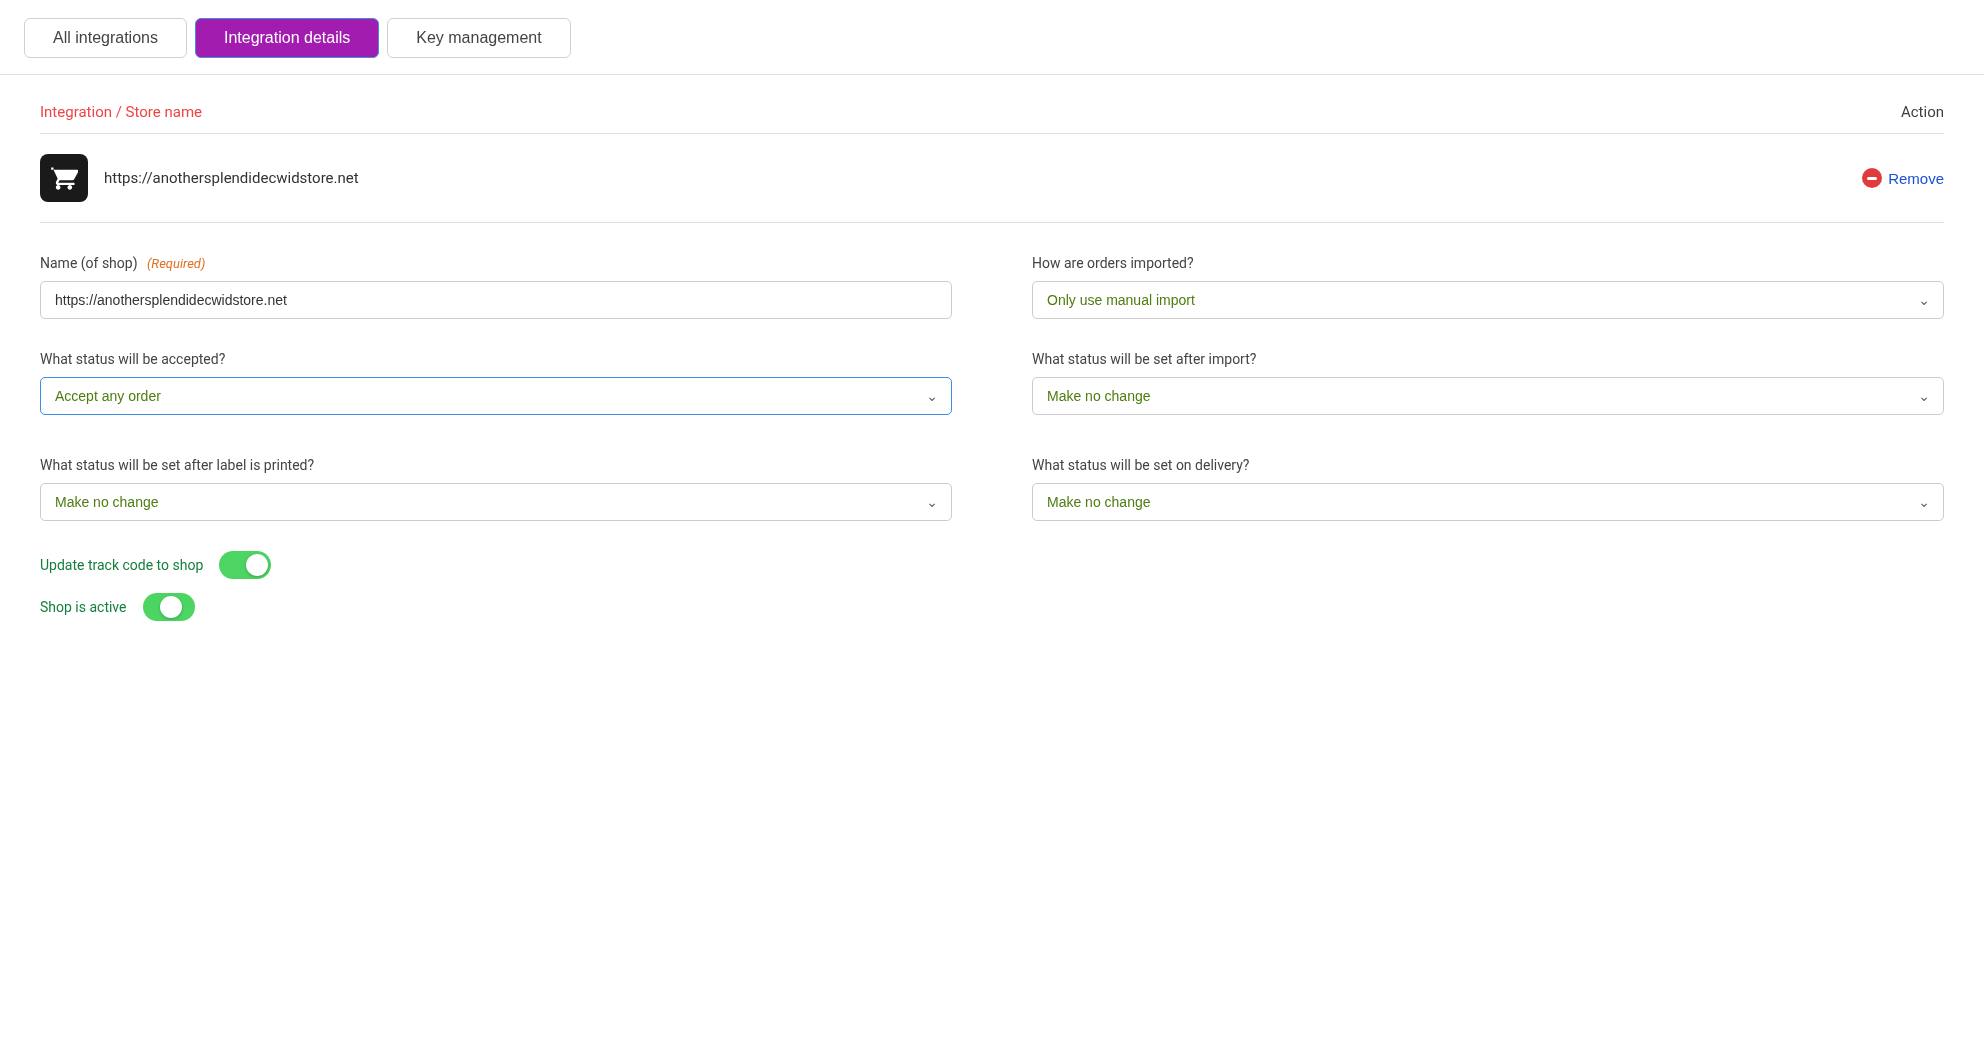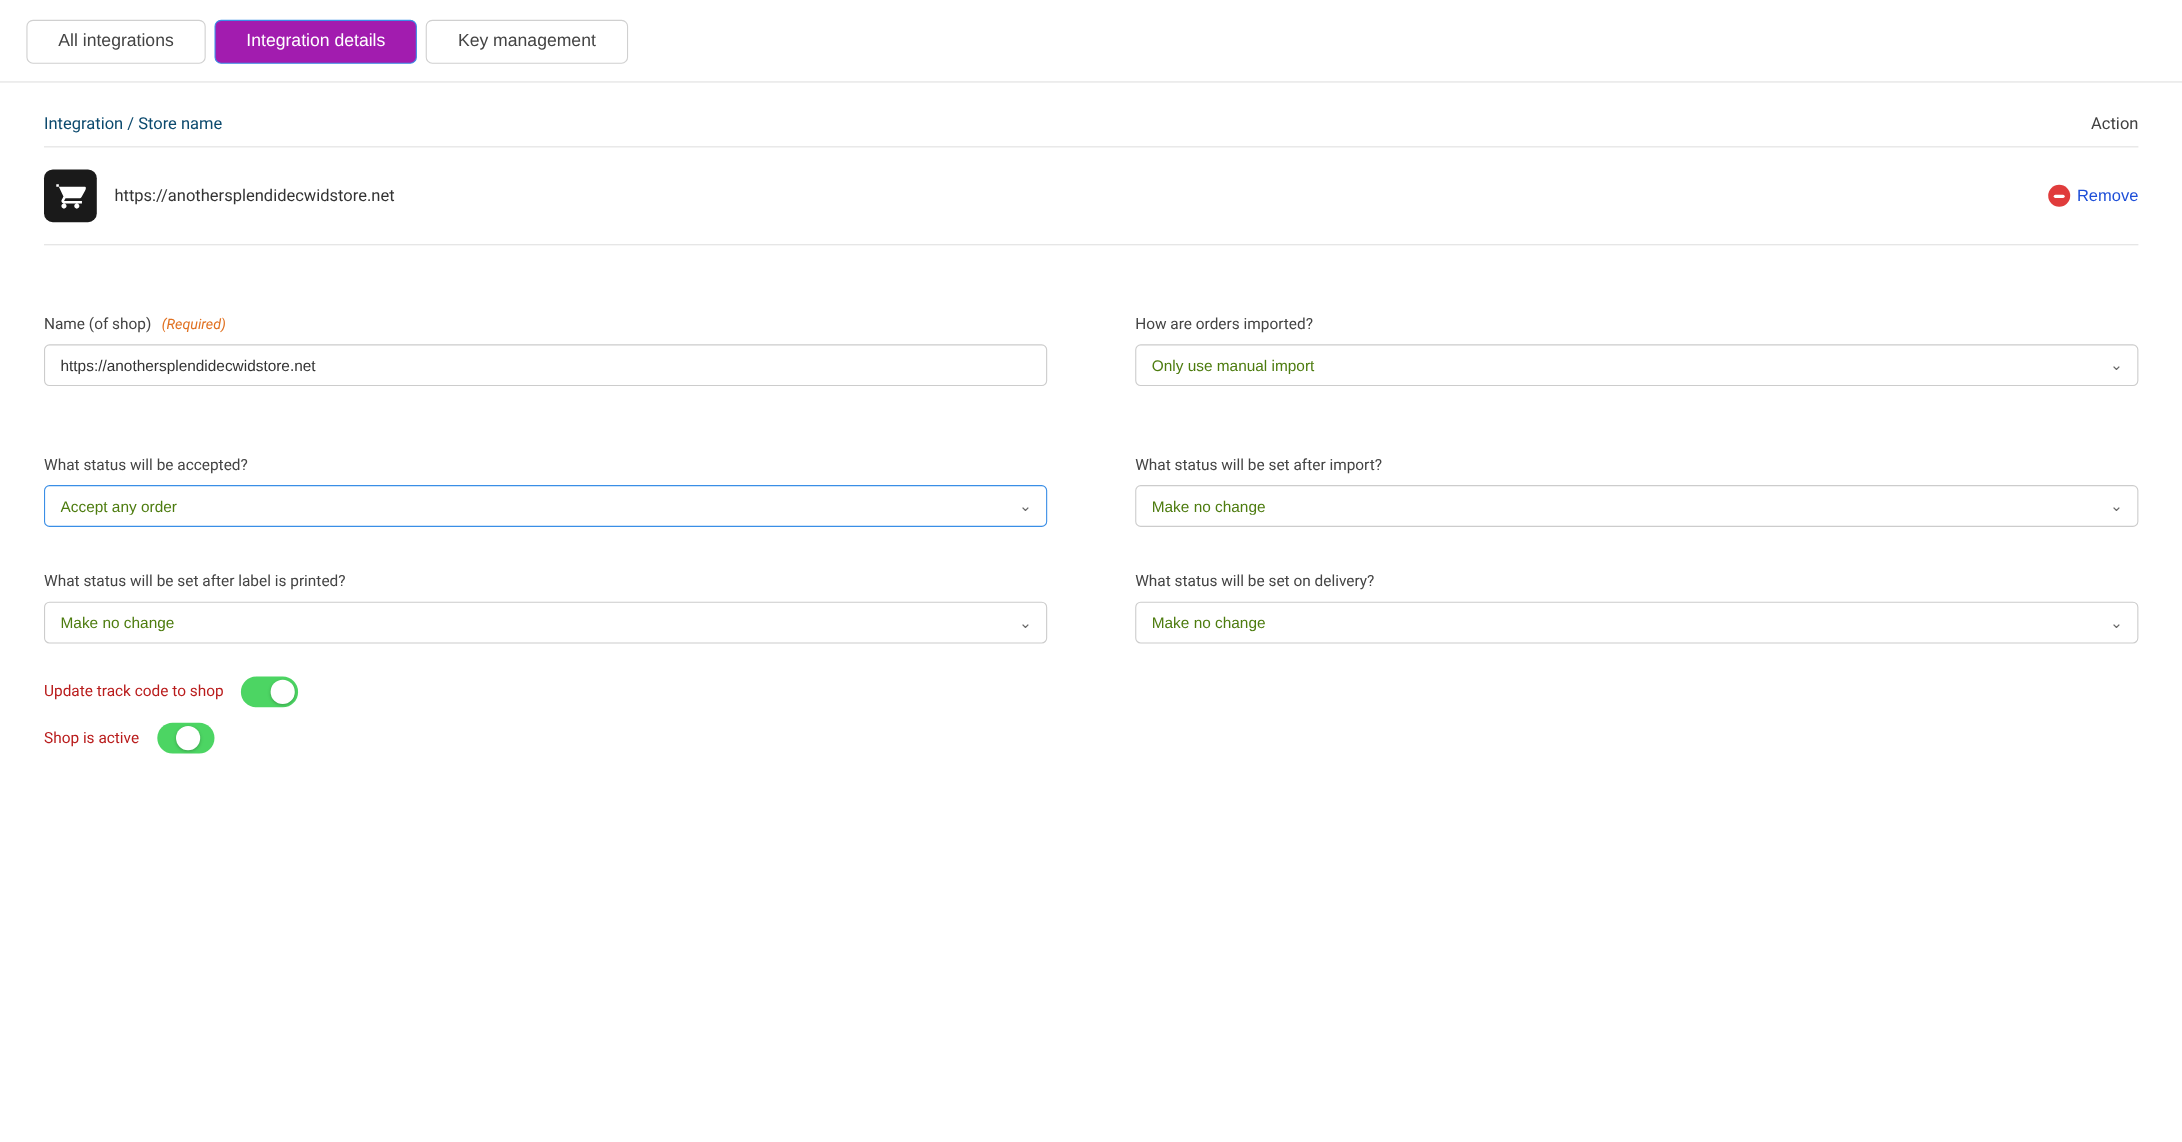--- a/index.html
+++ b/index.html
@@ -55,21 +55,21 @@
     
     .header-row {
       display: flex;
       justify-content: space-between;
       align-items: center;
       padding: 28px 0 12px 0;
     }
 
     .header-title {
       font-size: 15px;
-      color: #0c4a6e;
+      color: #ef4444;
       font-weight: 400;
     }
 
     .header-action {
       font-size: 15px;
       color: #404040;
       font-weight: 400;
     }
 
     .header-divider {
@@ -151,21 +151,20 @@
     .form-grid {
       display: grid;
       grid-template-columns: 1fr 1fr;
       gap: 32px 80px;
     }
 
     .form-group {
       display: flex;
       flex-direction: column;
       gap: 10px;
-      margin-top: 32px;
     }
 
     .form-label {
       font-size: 14px;
       color: #444;
       font-weight: 400;
     }
 
     .form-label .required {
       color: #e07020;
@@ -223,21 +222,21 @@
     }
 
     .toggle-item {
       display: flex;
       align-items: center;
       gap: 16px;
     }
 
     .toggle-label {
       font-size: 14px;
-      color: #b91c1c;
+      color: #15803d;
     }
 
     
     .toggle-switch {
       position: relative;
       width: 52px;
       height: 28px;
       cursor: pointer;
     }
 

